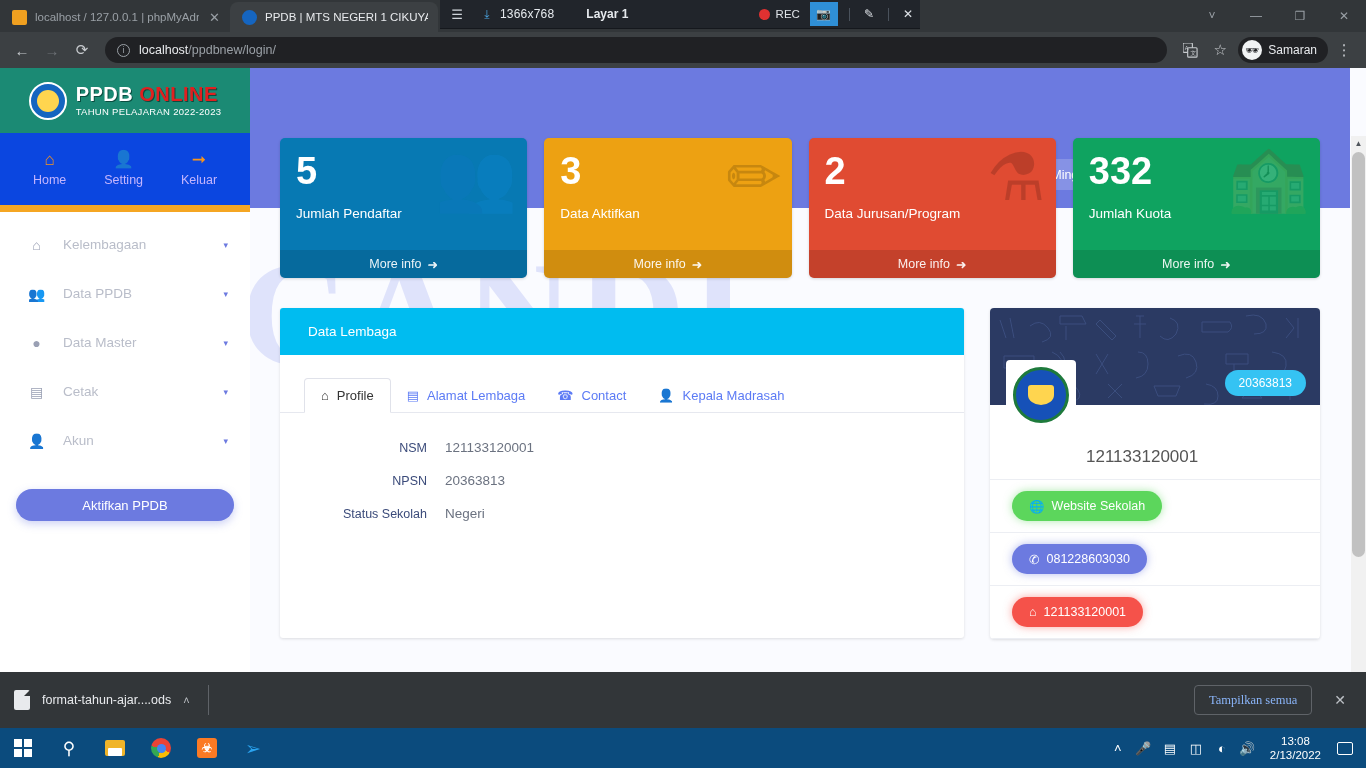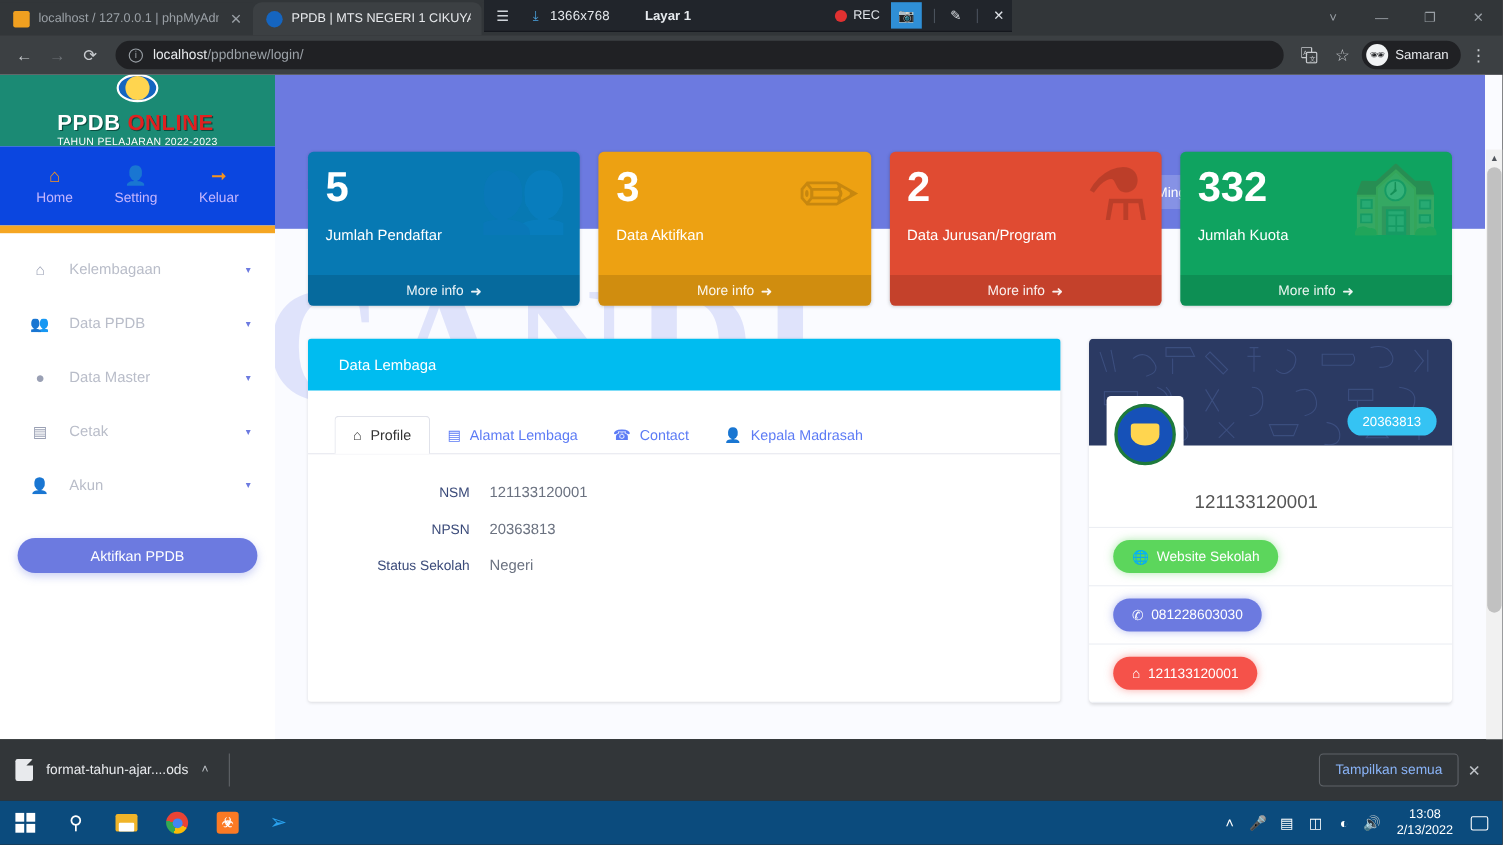--- a/index.html
+++ b/index.html
@@ -78,21 +78,21 @@
               display:flex; align-items:center; justify-content:center; font-size:11px; color:#202124; }
 
   
   .viewport { position:absolute; left:0; top:68px; width:1366px; height:604px;
               background:#fafbff; overflow:hidden; }
 
   
   .sidebar { position:absolute; left:0; top:0; width:250px; height:604px; background:#fff;
              z-index:6; }
   .sb-logo { height:65px; background:#1b8a74; display:flex; align-items:center;
-             justify-content:center; gap:9px;flex-direction:column; }
+             justify-content:center; gap:9px; }
   .sb-logo .crest { width:38px; height:38px; border-radius:50%; background:#1565c0;
                     border:2.5px solid #fff; display:flex; align-items:center; justify-content:center; }
   .sb-logo .crest-in { width:22px; height:22px; border-radius:50%; background:#ffd54f; }
   .sb-logo .lg-txt { line-height:1.05; }
   .lg-main { font-size:20px; font-weight:bold; letter-spacing:.5px; }
   .lg-main .w { color:#fff; text-shadow:1px 1px 0 #0a4d40; }
   .lg-main .r { color:#e02020; text-shadow:1px 1px 0 #0a4d40; }
   .lg-sub { font-size:9.5px; font-weight:normal; color:#fff; letter-spacing:.3px; margin-top:2px; }
 
   .sb-nav { height:72px; background:#0b46e0; display:flex; align-items:center;
@@ -200,21 +200,21 @@
 
   
   .shelf { position:absolute; left:0; top:672px; width:1366px; height:56px; background:#323639;
            display:flex; align-items:center; padding:0 14px; }
   .dl-item { display:flex; align-items:center; gap:12px; color:#e8eaed; font-size:12.5px; }
   .dl-file { width:16px; height:20px; background:#e8eaed; border-radius:2px; position:relative; }
   .dl-file:after { content:""; position:absolute; right:0; top:0; border-width:0 0 6px 6px;
                    border-style:solid; border-color:transparent transparent #323639 transparent; }
   .dl-car { color:#bdc1c6; font-size:11px; }
   .dl-sep { width:1px; height:30px; background:#5f6368; margin-left:18px; }
-  .shelf-right { margin-left:auto; display:flex; align-items:center; gap:2px; }
+  .shelf-right { margin-left:auto; display:flex; align-items:center; gap:16px;font-family:Liberation Serif, serif; }
   .shelf-btn { height:30px; border:1px solid #5f6368; border-radius:4px; display:flex;
                align-items:center; padding:0 14px; color:#8ab4f8; font-size:12.5px; }
   .shelf-x { color:#bdc1c6; font-size:14px; padding:0 6px; }
 
   
   .taskbar { position:absolute; left:0; top:728px; width:1366px; height:40px; background:#0b4b7d;
              display:flex; align-items:center; }
   .tb-item { width:46px; height:40px; display:flex; align-items:center; justify-content:center;
              color:#fff; font-size:17px; }
   .tb-win { display:grid; grid-template-columns:8px 8px; grid-template-rows:8px 8px; gap:2px; }

